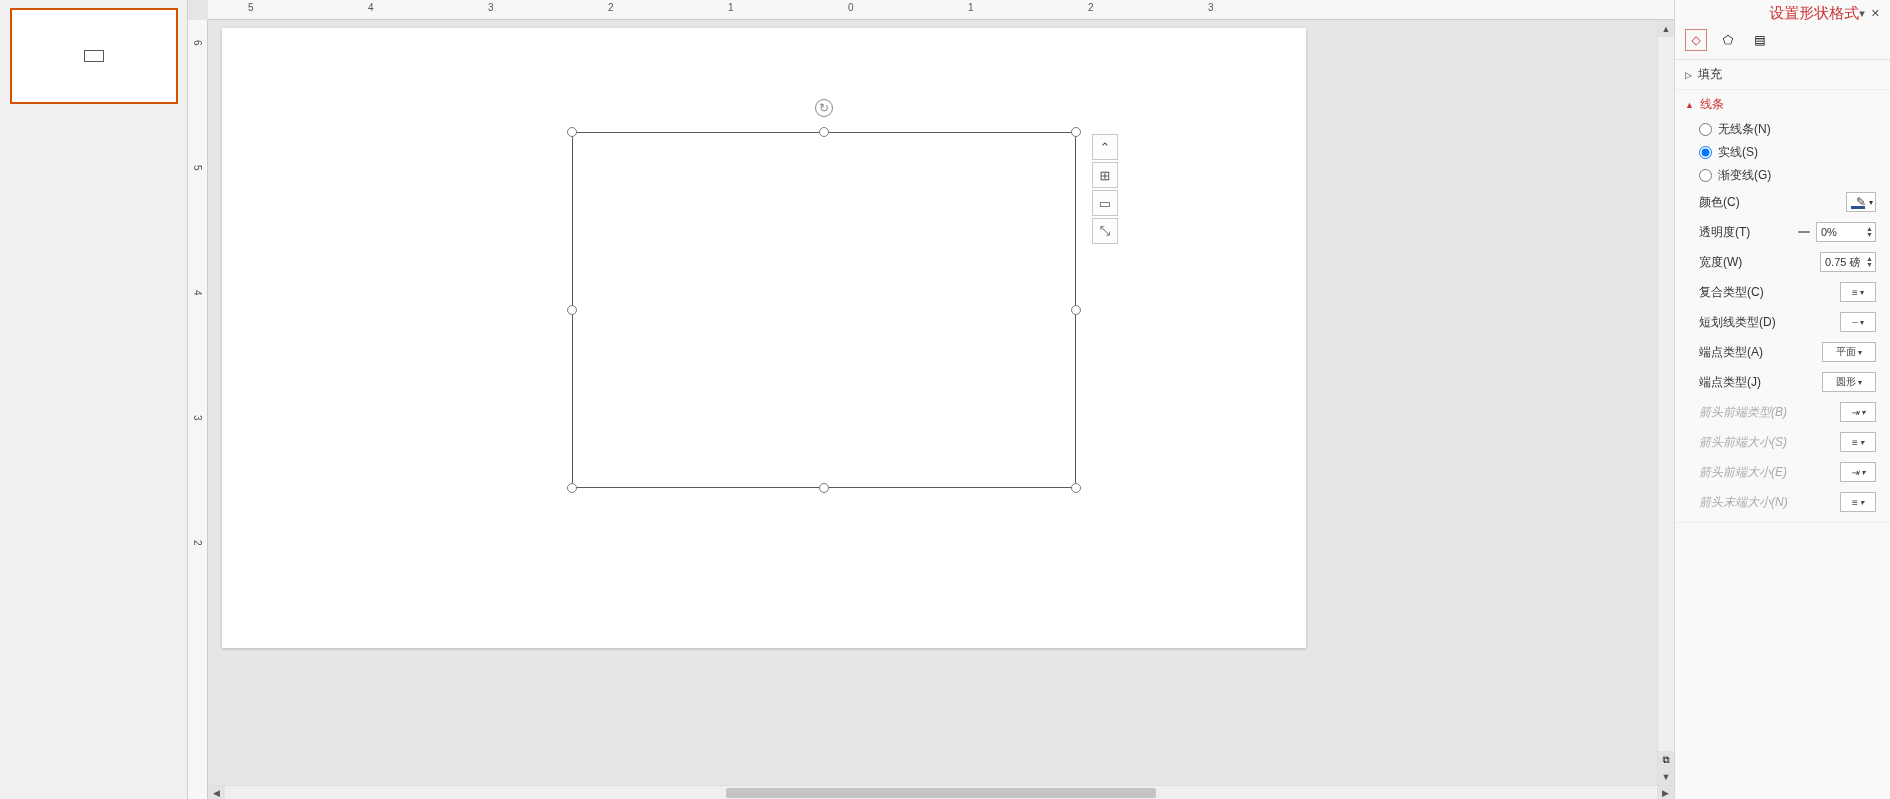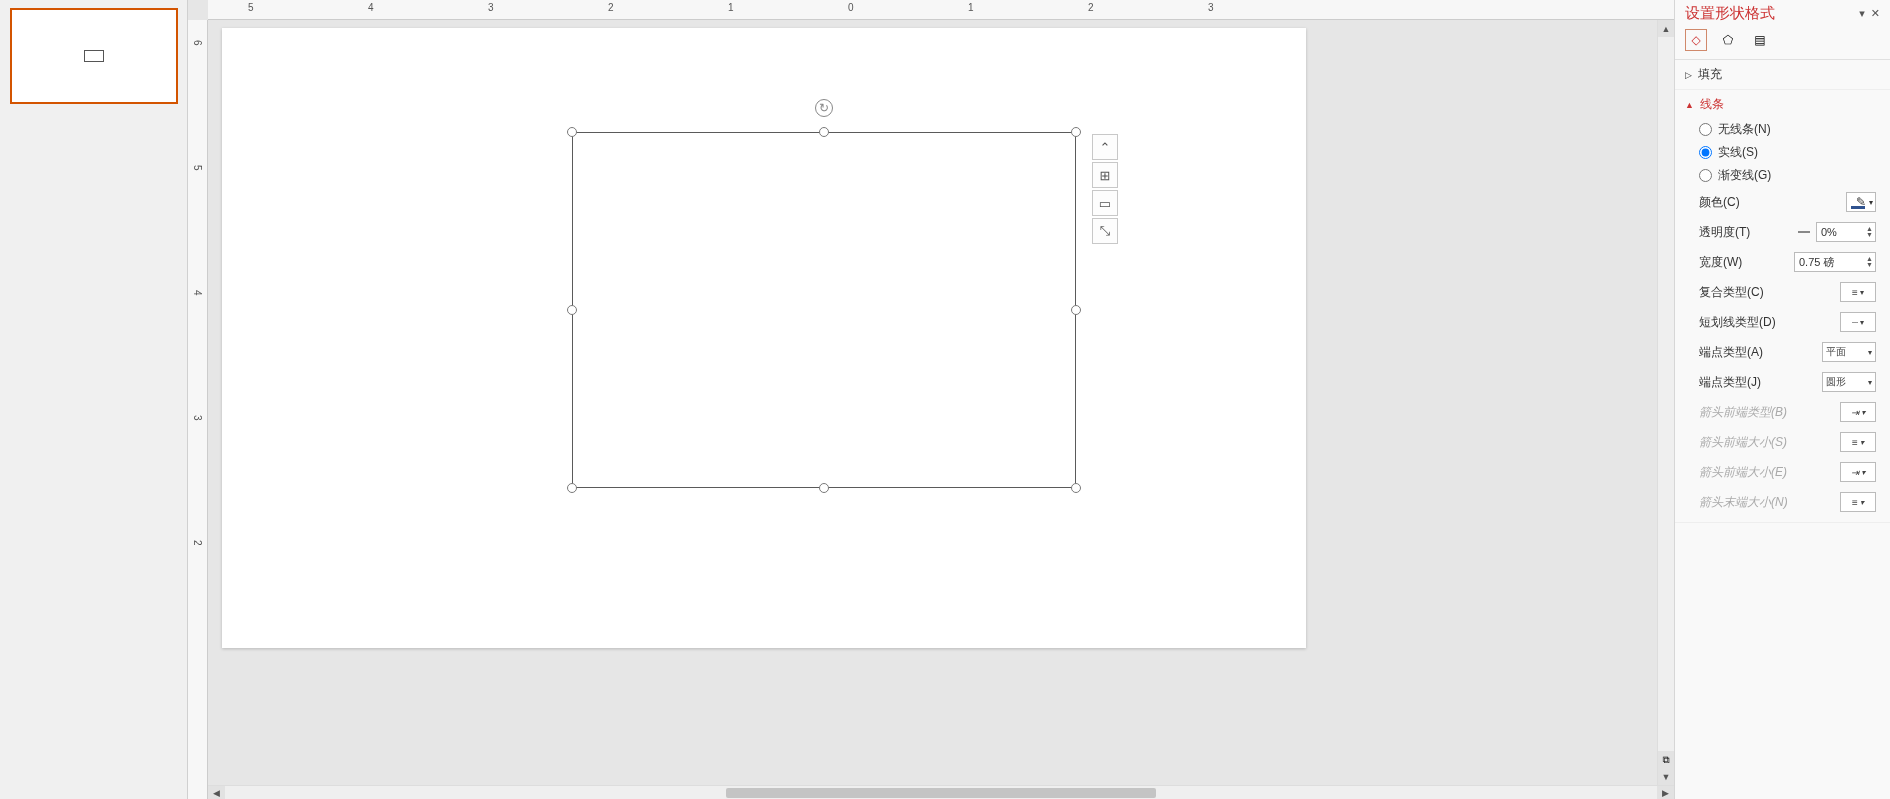--- a/index.html
+++ b/index.html
@@ -35,40 +35,40 @@
   .vscroll .up, .vscroll .down { height:17px; display:flex;align-items:center;justify-content:center;background:#e2e2e2;font-size:9px;color:#555;}
   .vscroll .down { position:absolute; bottom:0; width:100%;}
   .vscroll .fit { position:absolute; bottom:17px; width:100%; height:17px; display:flex;align-items:center;justify-content:center;background:#e2e2e2;font-size:10px;}
   .hscroll { position:absolute; left:20px; right:0; bottom:0; height:14px; background:#efefef; border-top:1px solid #ddd; display:flex;align-items:center;}
   .hscroll .left,.hscroll .right{width:17px;height:14px;display:flex;align-items:center;justify-content:center;background:#e2e2e2;font-size:9px;color:#555;}
   .hscroll .track{flex:1;position:relative;height:14px;}
   .hscroll .thumb{position:absolute;left:35%;width:30%;height:10px;top:2px;background:#c4c4c4;border-radius:2px;}
 
   
   .format-pane { width: 216px; height: 100%; background: #f9f9f9; border-left: 1px solid #d6d6d6; display:flex; flex-direction:column; }
-  .fp-header { padding: 4px 10px 2px; display:flex; align-items:center; justify-content:space-between;}
+  .fp-header { padding: 4px 10px 2px; display:flex; align-items:center; justify-content:flex-end;}
   .fp-title { color: #c33; font-size: 15px; }
   .fp-header .winbtns { display:flex; gap:6px; font-size:11px; color:#555;}
   .fp-tabs { display:flex; gap:10px; padding: 4px 10px 8px; border-bottom:1px solid #e0e0e0;}
   .fp-tab { width:22px; height:22px; display:flex;align-items:center;justify-content:center; border:1px solid transparent;}
   .fp-tab.active { border:1px solid #d0896b; color:#c33;}
   .section { border-bottom:1px solid #eee;}
   .sec-head { padding: 6px 10px; display:flex; align-items:center; gap:6px; cursor:pointer; font-size:12px; color:#333;}
   .sec-head .tri { font-size:9px;}
   .active-head { color:#c33;}
   .sec-body { padding: 2px 14px 8px 24px; display:flex; flex-direction:column; gap:6px;}
   .radio-row { display:flex; align-items:center; gap:6px; font-size:12px; color:#333;}
   .radio-row input {margin:0;}
   .prop-row { display:flex; align-items:center; justify-content:space-between; font-size:12px; color:#333; height:24px;}
   .prop-row.disabled { color:#aaa;font-style:italic;}
   .prop-row .ctrl { display:flex; align-items:center; gap:2px;}
   .spin { width:60px; height:20px; border:1px solid #bbb; background:#fff; display:flex; align-items:center; justify-content:space-between; padding:0 2px 0 4px; font-size:11px;}
   .spin .arrows { display:flex;flex-direction:column;line-height:6px;font-size:7px;color:#555;}
   .dd { width:36px; height:20px; border:1px solid #bbb; background:#fff; display:flex;align-items:center;justify-content:center;font-size:10px;color:#444;position:relative;}
-  .dd.wide{width:54px; justify-content:space-between; padding:0 3px;}
+  .dd.wide{width:54px; padding:0 3px;}
   .dd .car{font-size:8px;margin-left:2px;}
   .colorbtn { width:30px;height:20px;border:1px solid #bbb;background:#fff;display:flex;align-items:center;justify-content:center;font-size:12px;position:relative;}
   .colorbtn::after{content:"";position:absolute;bottom:2px;left:4px;right:10px;height:3px;background:#2f528f;}
   .slider-mini { width:12px; height:2px; background:#888; position:relative; margin-right:4px;}
 </style>
 </head>
 <body>
 
 <div class="app">
 
@@ -191,21 +191,21 @@
                   <span>▲</span>
                   <span>▼</span>
                 </span>
             </div>
           </div>
         </div>
 
         <div class="prop-row">
           <span>宽度(W)</span>
           <div class="ctrl">
-            <div class="spin" style="width:82px">
+            <div class="spin" style="width:56px">
               <span>0.75 磅</span>
               <span class="arrows">
                   <span>▲</span>
                   <span>▼</span>
                 </span>
             </div>
           </div>
         </div>
 
         <div class="prop-row">

